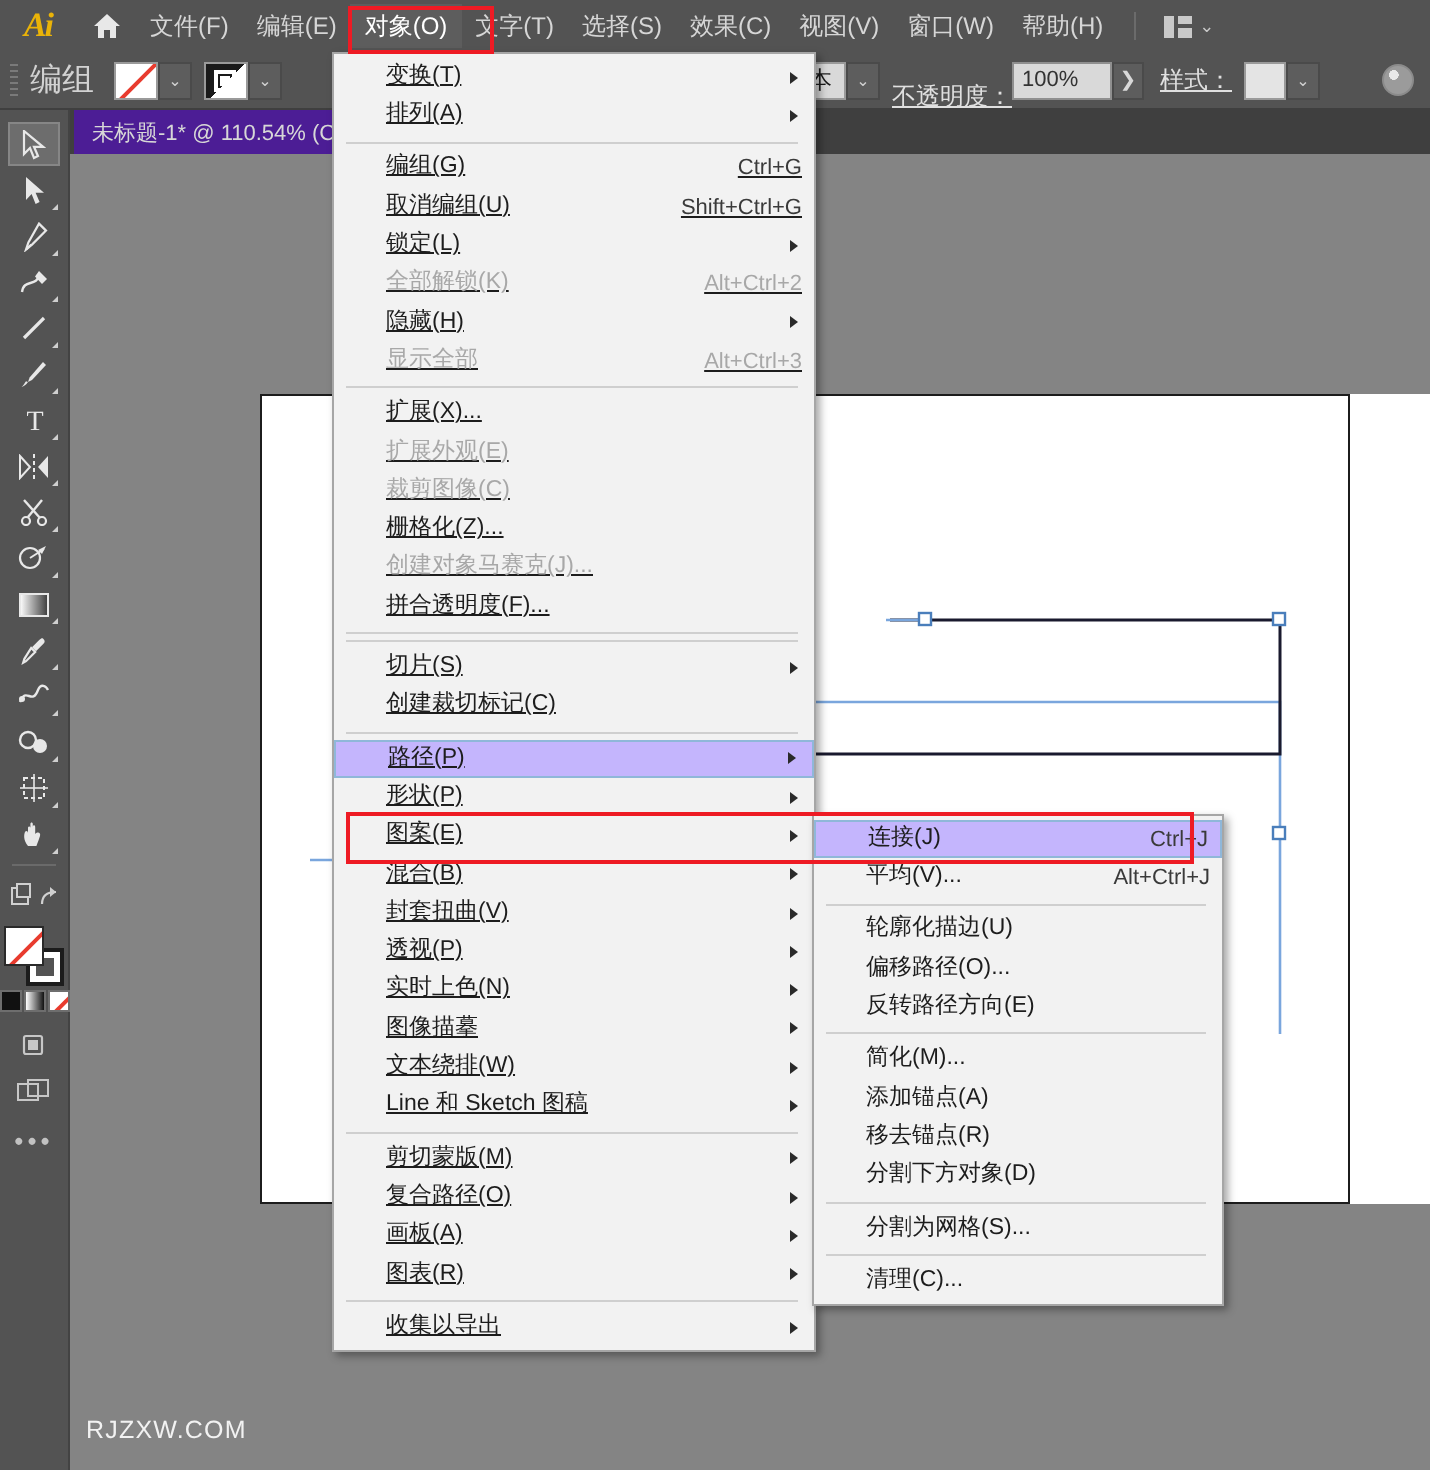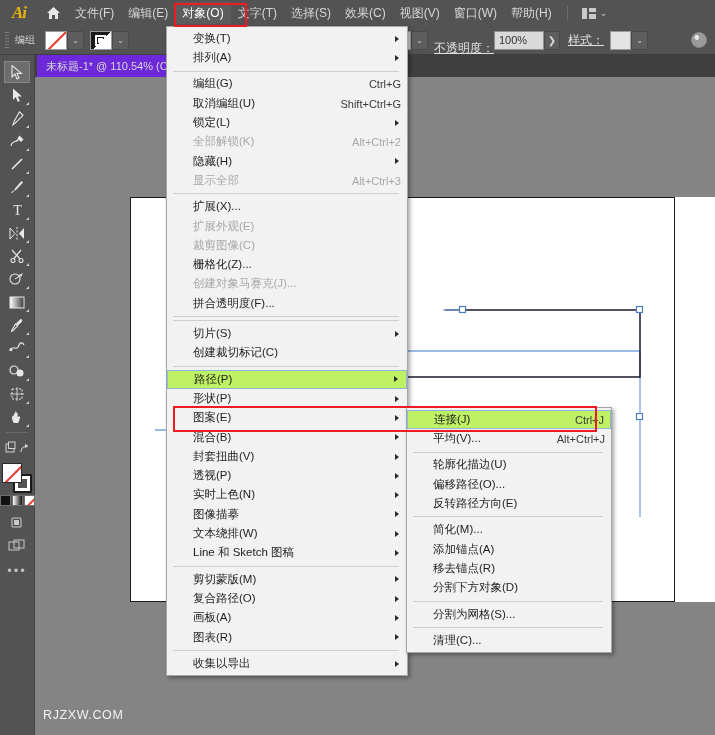--- a/index.html
+++ b/index.html
@@ -39,21 +39,21 @@
   .caret-sm { color: #c9c9c9; font-size: 9px; }
 
   
   .controlbar {
     position: absolute; top: 26px; left: 0; width: 715px; height: 29px;
     background: #535353; display: flex; align-items: center;
     border-bottom: 1px solid #3f3f3f;
   }
   .grip { width: 4px; height: 17px; margin-left: 5px; margin-right: 6px;
     background: repeating-linear-gradient(to bottom,#7a7a7a 0px,#7a7a7a 1px,transparent 1px,transparent 3px); }
-  .cb-label { color: #d2d2d2; font-size: 10px; margin-right: 10px; white-space: nowrap; }
+  .cb-label { color: #d2d2d2; font-size: 16px; margin-right: 10px; white-space: nowrap; }
   .swatch-box {
     width: 22px; height: 19px; background: #fff; border: 1px solid #9a9a9a;
     position: relative; overflow: hidden;
   }
   .swatch-box .slash {
     position: absolute; left: -4px; top: 50%; width: 30px; height: 2px;
     background: #e83b2e; transform: rotate(-45deg); transform-origin: center;
   }
   .dd-btn {
     width: 17px; height: 19px; background: #5d5d5d; color: #cfcfcf;
@@ -94,21 +94,21 @@
   }
 
   
   .tabbar {
     position: absolute; top: 55px; left: 35px; width: 680px; height: 22px;
     background: #3f3f3f;
   }
   .doc-tab {
     position: absolute; left: 2px; top: 0; height: 22px;
     display: flex; align-items: center; padding: 0 9px;
-    background: #6d28d9; color: #d7d7d7; font-size: 11px; white-space: nowrap;
+    background: #4c1d95; color: #d7d7d7; font-size: 11px; white-space: nowrap;
   }
 
   
   .toolbar {
     position: absolute; top: 55px; left: 0; width: 35px; height: 680px;
     background: #535353; border-right: 1px solid #434343;
     display: flex; flex-direction: column; align-items: center;
     padding-top: 6px;
   }
   .tool {
@@ -159,28 +159,28 @@
     background: #fff;
   }
   .path-svg { position: absolute; left: 0; top: 0; width: 680px; height: 658px; }
 
   
   .menu {
     position: absolute; background: #f2f2f2; border: 1px solid #a6a6a6;
     box-shadow: 2px 2px 4px rgba(0,0,0,0.35); z-index: 50;
     font-size: 11.5px; color: #1d1d1d; padding: 2px 0;
   }
-  #object-menu { left: 166px; top: 26px; width: 242px; }
+  #object-menu { left: 166px; top: 26px; width: 242px; text-decoration: underline; }
   #path-submenu { left: 406px; top: 407px; width: 206px; }
   .mi {
     display: flex; align-items: center; height: 19.3px;
     padding: 0 6px 0 26px; position: relative; white-space: nowrap;
   }
   .mi.disabled { color: #a8a8a8; }
-  .mi.hl { background: #bef264; border: 1px solid #8fb7d9; height: 19.3px; }
+  .mi.hl { background: #c4b5fd; border: 1px solid #8fb7d9; height: 19.3px; }
   .mi .lbl { flex: 1; line-height: 1; }
   .mi .sc { color: #3a3a3a; font-size: 11px; margin-left: 16px; }
   .mi.disabled .sc { color: #a8a8a8; }
   .mi .arw {
     position: absolute; right: 8px; top: 50%; margin-top: -3px;
     width: 0; height: 0; border-top: 3.5px solid transparent;
     border-bottom: 3.5px solid transparent; border-left: 4.5px solid #2a2a2a;
   }
   .msep { height: 1px; background: #cfcfcf; margin: 3px 8px 3px 6px; }
 

